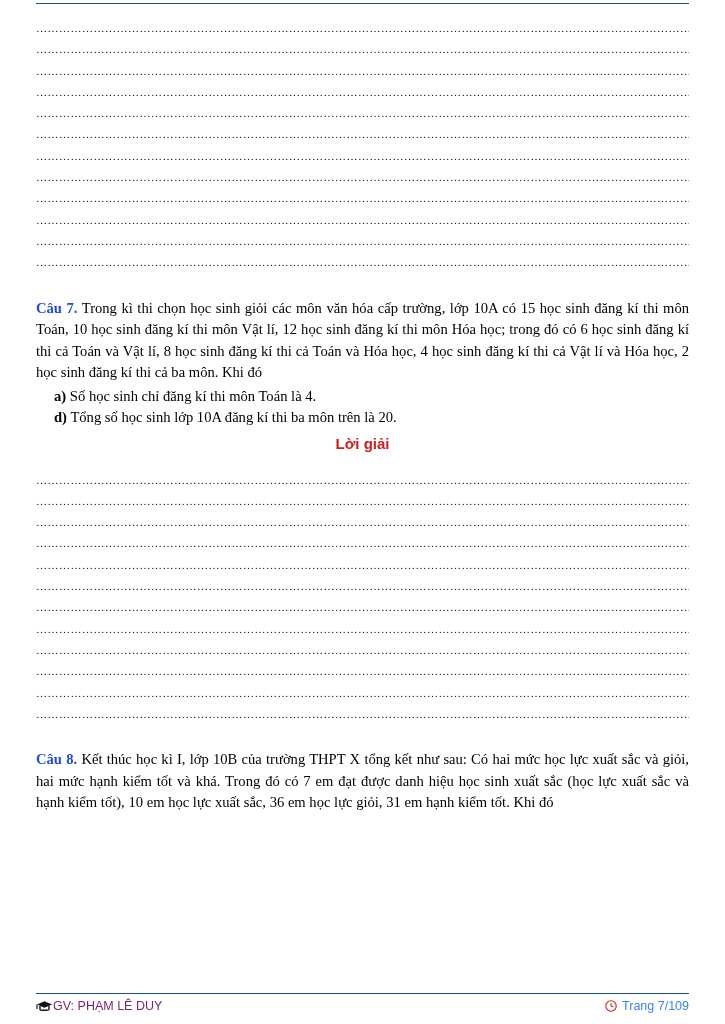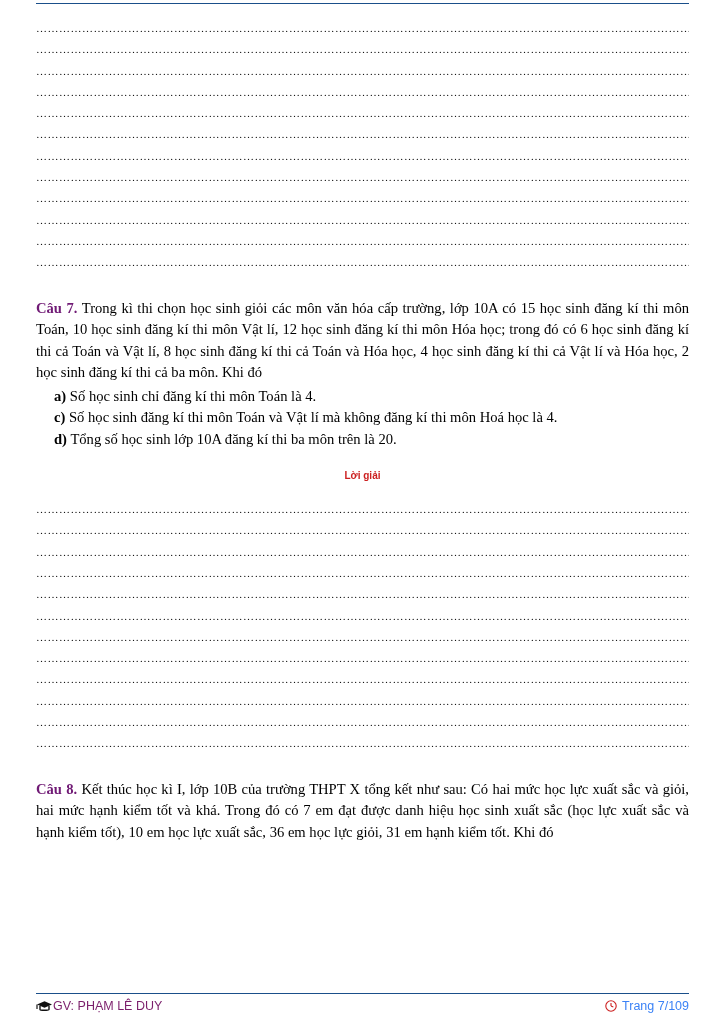--- a/index.html
+++ b/index.html
@@ -96,21 +96,21 @@
     margin-top: 6px;
   }
   .qpara {
     font-size: 14.6px;
     line-height: 21.5px;
     text-align: justify;
     margin: 0;
     color: #000;
   }
   .qlabel {
-    color: #701a75;
+    color: #1d4ed8;
     font-weight: bold;
   }
   .sublist {
     margin: 2px 0 0 0;
     padding: 0;
     list-style: none;
   }
   .sublist li {
     font-size: 14.6px;
     line-height: 21.5px;
@@ -119,22 +119,22 @@
   }
   .sub-letter {
     font-weight: bold;
     color: #000;
   }
   .loigiai {
     text-align: center;
     color: #cc2020;
     font-family: "Liberation Sans", sans-serif;
     font-weight: bold;
-    font-size: 10px;
-    margin-top: 20px;
+    font-size: 15px;
+    margin-top: 6px;
   }
 
   
   .footer {
     position: absolute;
     left: 36px;
     right: 36px;
     bottom: 14px;
   }
   .footer-rule {
@@ -202,24 +202,20 @@
 
     <div class="qblock">
       <p class="qpara">
         <span class="qlabel">Câu 7.</span>
         <span>Trong kì thi chọn học sinh giỏi các môn văn hóa cấp trường, lớp 10A có 15 học sinh đăng kí thi môn Toán, 10 học sinh đăng kí thi môn Vật lí, 12 học sinh đăng kí thi môn Hóa học; trong đó có 6 học sinh đăng kí thi cả Toán và Vật lí, 8 học sinh đăng kí thi cả Toán và Hóa học, 4 học sinh đăng kí thi cả Vật lí và Hóa học, 2 học sinh đăng kí thi cả ba môn. Khi đó</span>
       </p>
       <ul class="sublist">
         <li>
           <span class="sub-letter">a)</span>
           <span>Số học sinh chỉ đăng kí thi môn Toán là 4.</span>
-        </li>
-        <li>
-          <span class="sub-letter">c)</span>
-          <span>Số học sinh đăng kí thi môn Toán và Vật lí mà không đăng kí thi môn Hoá học là 4.</span>
         </li>
         <li>
           <span class="sub-letter">d)</span>
           <span>Tổng số học sinh lớp 10A đăng kí thi ba môn trên là 20.</span>
         </li>
       </ul>
       <div class="loigiai">Lời giải</div>
     </div>
 
     <div class="gap-mid"></div>

